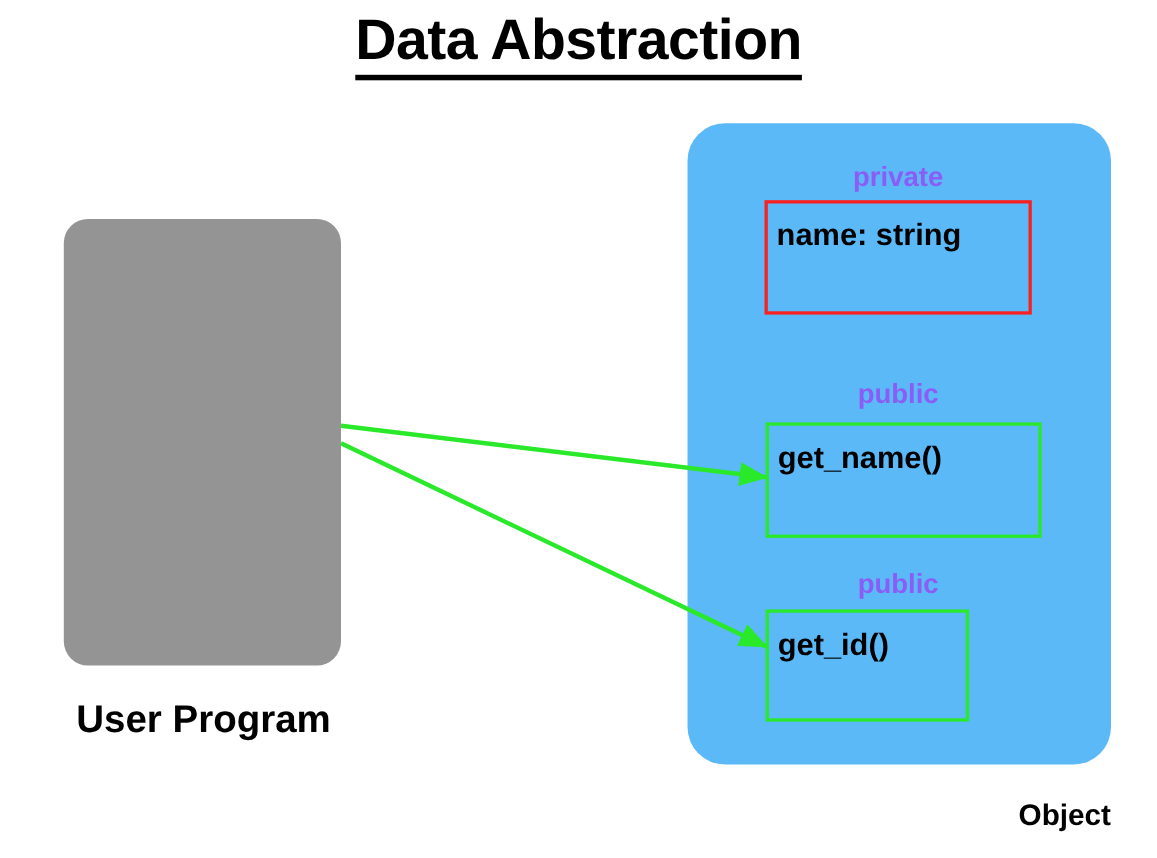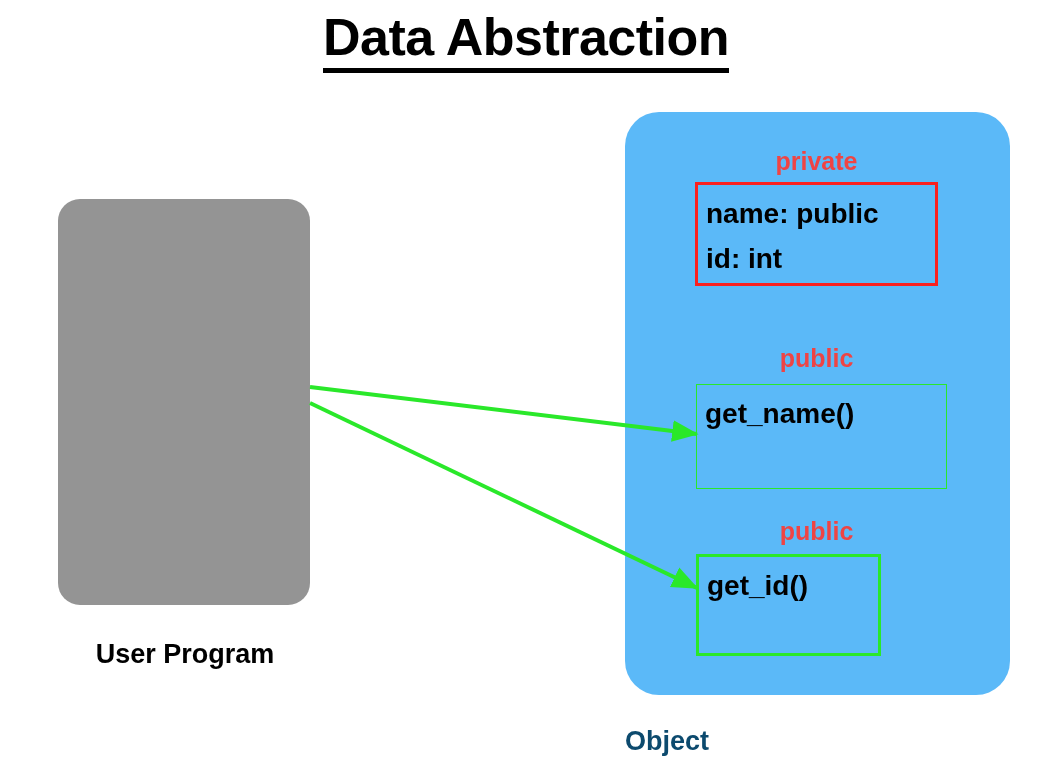--- a/index.html
+++ b/index.html
@@ -50,54 +50,54 @@
     height: 406px;
     background: #949494;
     border-radius: 22px;
   }
   .user-program-label {
     position: absolute;
     left: 40px;
     top: 637px;
     width: 290px;
     text-align: center;
-    font-size: 27px;
+    font-size: 35px;
     font-weight: bold;
     color: #000000;
     line-height: 34px;
   }
 
   
   .blue-panel {
     position: absolute;
     left: 625px;
     top: 112px;
     width: 385px;
     height: 583px;
     background: #5bb9f8;
     border-radius: 34px;
   }
   .object-label {
     position: absolute;
     left: 625px;
     top: 724px;
     width: 385px;
-    text-align: left;
+    text-align: right;
     font-size: 27px;
     font-weight: bold;
-    color: #0c4a6e;
+    color: #000000;
     line-height: 34px;
   }
 
   
   .section-heading {
     position: absolute;
     font-size: 25px;
     font-weight: bold;
-    color: #ef4444;
+    color: #8b5cf6;
     text-align: center;
     line-height: 30px;
   }
   .heading-private { left: 695px; top: 146px; width: 243px; }
   .heading-public-1 { left: 695px; top: 343px; width: 243px; }
   .heading-public-2 { left: 695px; top: 516px; width: 243px; }
 
   
   .member-box {
     position: absolute;
@@ -117,21 +117,21 @@
     top: 182px;
     width: 243px;
     height: 104px;
     border: 3px solid #fa2020;
   }
   .box-public-1 {
     left: 696px;
     top: 384px;
     width: 251px;
     height: 105px;
-    border: 1px solid #c4b5fd;
+    border: 3px solid #c4b5fd;
   }
   .box-public-2 {
     left: 696px;
     top: 554px;
     width: 185px;
     height: 102px;
     border: 3px solid #0ea5e9;
   }
 
   
@@ -153,22 +153,21 @@
     <span class="title-text">Data Abstraction</span>
   </div>
 
   <div class="gray-box" style="background: rgb(148, 148, 148);"></div>
   <div class="user-program-label">User Program</div>
 
   <div class="blue-panel" style="background: rgb(91, 185, 248);"></div>
 
   <div class="section-heading heading-private">private</div>
   <div class="member-box box-private" style="border-color: rgb(250, 32, 32);">
-    <div class="line">name: public</div>
-    <div class="line">id: int</div>
+    <div class="line">name: string</div>
   </div>
 
   <div class="section-heading heading-public-1">public</div>
   <div class="member-box box-public-1" style="border-color: rgb(42, 232, 42);">
     <div class="line">get_name()</div>
   </div>
 
   <div class="section-heading heading-public-2">public</div>
   <div class="member-box box-public-2" style="border-color: rgb(42, 232, 42);">
     <div class="line">get_id()</div>

